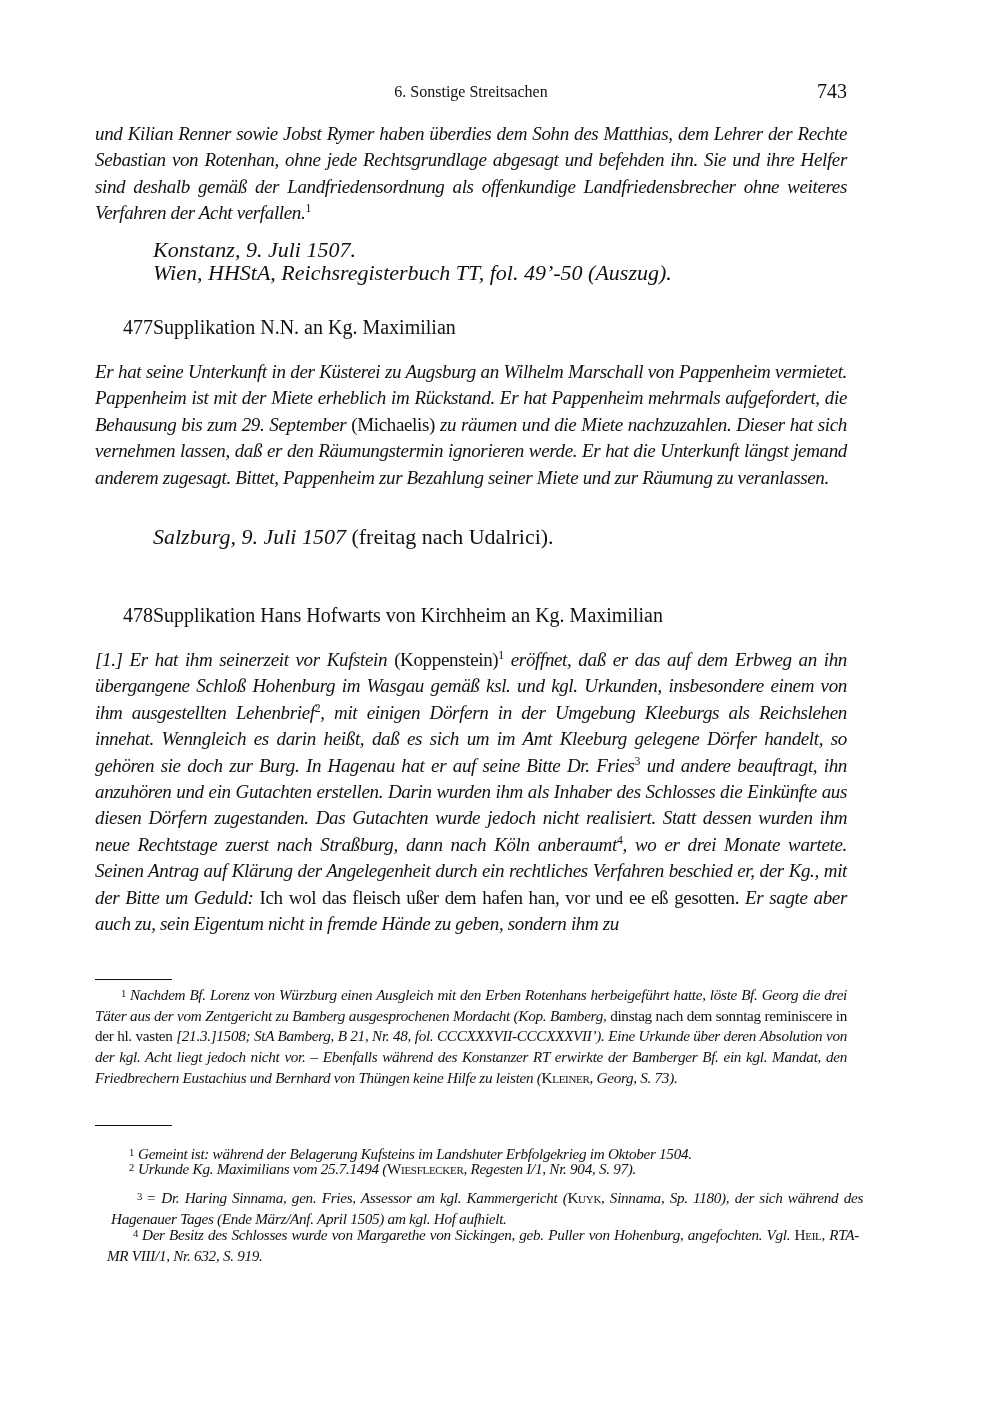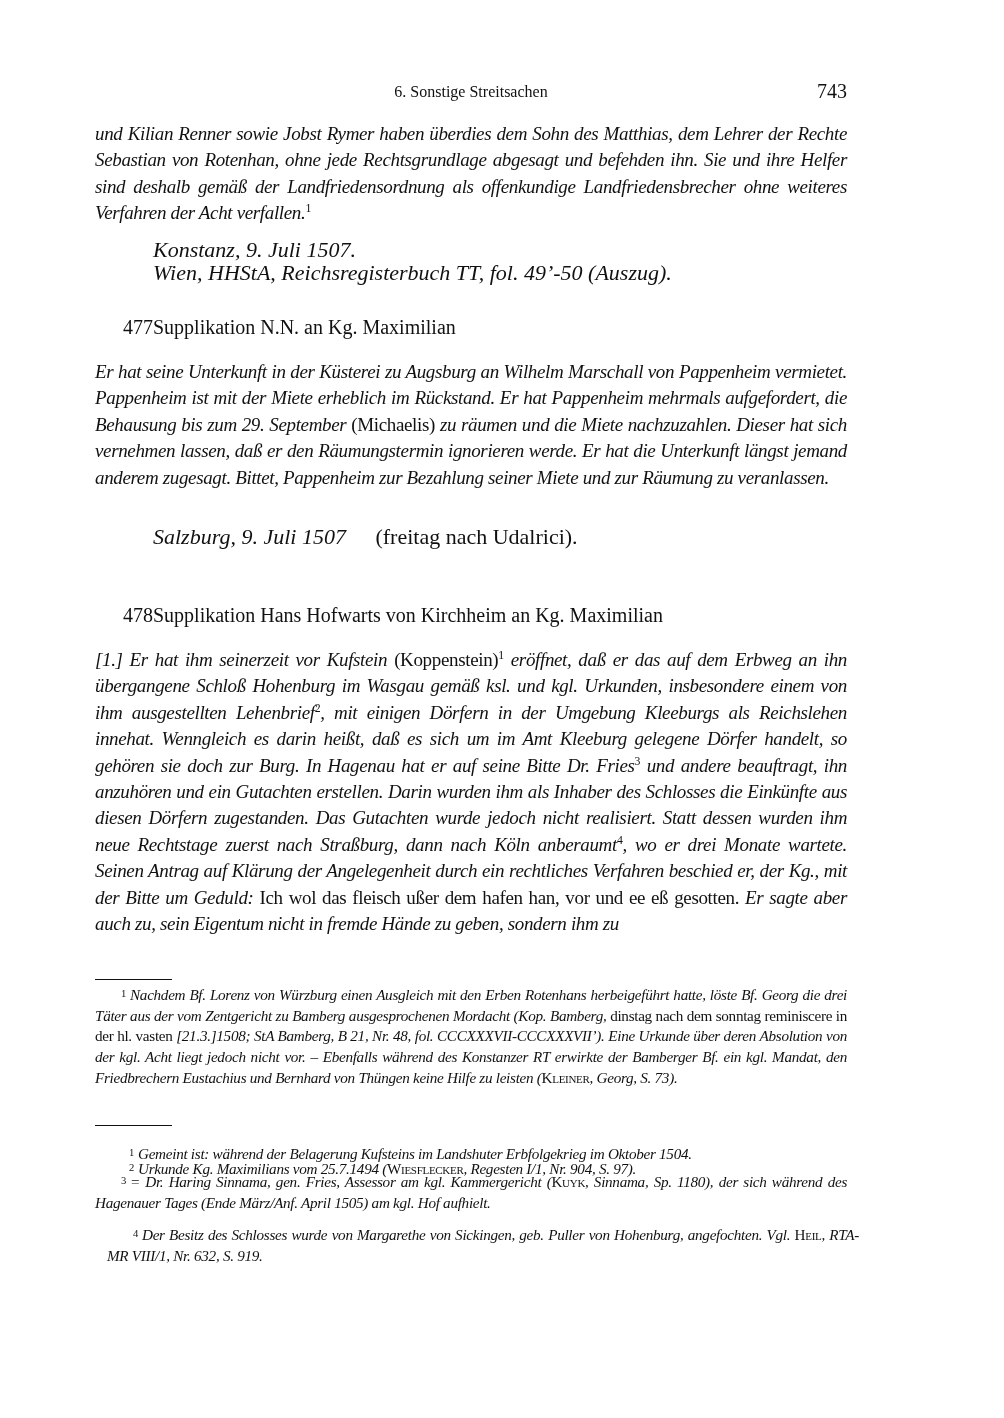--- a/index.html
+++ b/index.html
@@ -7,21 +7,21 @@
          font-family: "Liberation Serif", "DejaVu Serif", serif; color: #111; }
   .page { position: absolute; left: 95px; top: 0; width: 752px; }
   .running-head { position: absolute; top: 80px; left: 0; width: 752px; height: 26px; }
   .running-title { position: absolute; left: 0; width: 752px; text-align: center; font-size: 16px; top: 3px; }
   .page-number { position: absolute; right: 0; font-size: 20px; top: 0; }
   .para { position: absolute; left: 0; width: 752px; font-size: 19px; line-height: 26.4px;
           text-align: justify; font-style: italic; letter-spacing: -0.35px; }
   .para .roman { font-style: normal; }
   .para sup, .fn sup { font-size: 0.62em; line-height: 0; vertical-align: super; font-style: normal; }
   .source { position: absolute; left: 58px; font-size: 22px; line-height: 23px; font-style: italic; }
-  .source .roman { font-style: normal; margin-left: 24px; }
+  .source .roman { font-style: normal; }
   .heading { position: absolute; left: 0; font-size: 20px; font-weight: normal; text-align: right; }
   .heading .num { display: inline-block; width: 58px; }
   .rule { position: absolute; left: 0; width: 77px; border-top: 1px solid #111; height: 0; }
   .fn { position: absolute; left: 0; width: 752px; font-size: 15.2px; line-height: 20.6px;
         text-align: justify; font-style: italic; letter-spacing: -0.3px; text-indent: 26px; }
   .fn .roman { font-style: normal; }
   .fn .sc { font-style: normal; font-variant: small-caps; }
   .fn .fnmark { font-style: normal; font-size: 0.7em; vertical-align: 0.3em; margin-right: 4px; }
 </style>
 </head>
@@ -60,17 +60,17 @@
   <div class="rule" style="top:979px;"></div>
 
   <p class="fn" style="top:984px; margin:0;"><span class="fnmark">1</span><span>Nachdem Bf. Lorenz von Würzburg einen Ausgleich mit den Erben Rotenhans herbeigeführt hatte, löste Bf. Georg die drei Täter aus der vom Zentgericht zu Bamberg ausgesprochenen Mordacht (Kop. Bamberg,</span> <span class="roman">dinstag nach dem sonntag reminiscere in der hl. vasten</span> <span>[21.3.]1508; StA Bamberg, B 21, Nr. 48, fol. CCCXXXVII-CCCXXXVII’). Eine Urkunde über deren Absolution von der kgl. Acht liegt jedoch nicht vor. – Ebenfalls während des Konstanzer RT erwirkte der Bamberger Bf. ein kgl. Mandat, den Friedbrechern Eustachius und Bernhard von Thüngen keine Hilfe zu leisten (</span><span class="sc">Kleiner</span><span>, Georg, S. 73).</span></p>
 
   <div class="rule" style="top:1125px;"></div>
 
   <p class="fn" style="top:1135px; margin:8px;"><span class="fnmark">1</span><span>Gemeint ist: während der Belagerung Kufsteins im Landshuter Erbfolgekrieg im Oktober 1504.</span></p>
 
   <p class="fn" style="top:1150px; margin:8px;"><span class="fnmark">2</span><span>Urkunde Kg. Maximilians vom 25.7.1494 (</span><span class="sc">Wiesflecker</span><span>, Regesten I/1, Nr. 904, S. 97).</span></p>
 
-  <p class="fn" style="top:1171px; margin:0;"><span class="fnmark">3</span><span>= Dr. Haring Sinnama, gen. Fries, Assessor am kgl. Kammergericht (</span><span class="sc">Kuyk</span><span>, Sinnama, Sp. 1180), der sich während des Hagenauer Tages (Ende März/Anf. April 1505) am kgl. Hof aufhielt.</span></p>
+  <p class="fn" style="top:1171px; margin:16px;"><span class="fnmark">3</span><span>= Dr. Haring Sinnama, gen. Fries, Assessor am kgl. Kammergericht (</span><span class="sc">Kuyk</span><span>, Sinnama, Sp. 1180), der sich während des Hagenauer Tages (Ende März/Anf. April 1505) am kgl. Hof aufhielt.</span></p>
 
   <p class="fn" style="top:1212px; margin:12px;"><span class="fnmark">4</span><span>Der Besitz des Schlosses wurde von Margarethe von Sickingen, geb. Puller von Hohenburg, angefochten.</span> <span>Vgl.</span> <span class="sc">Heil</span><span>, RTA-MR VIII/1, Nr. 632, S. 919.</span></p>
 
 </div>
 
 </body></html>

